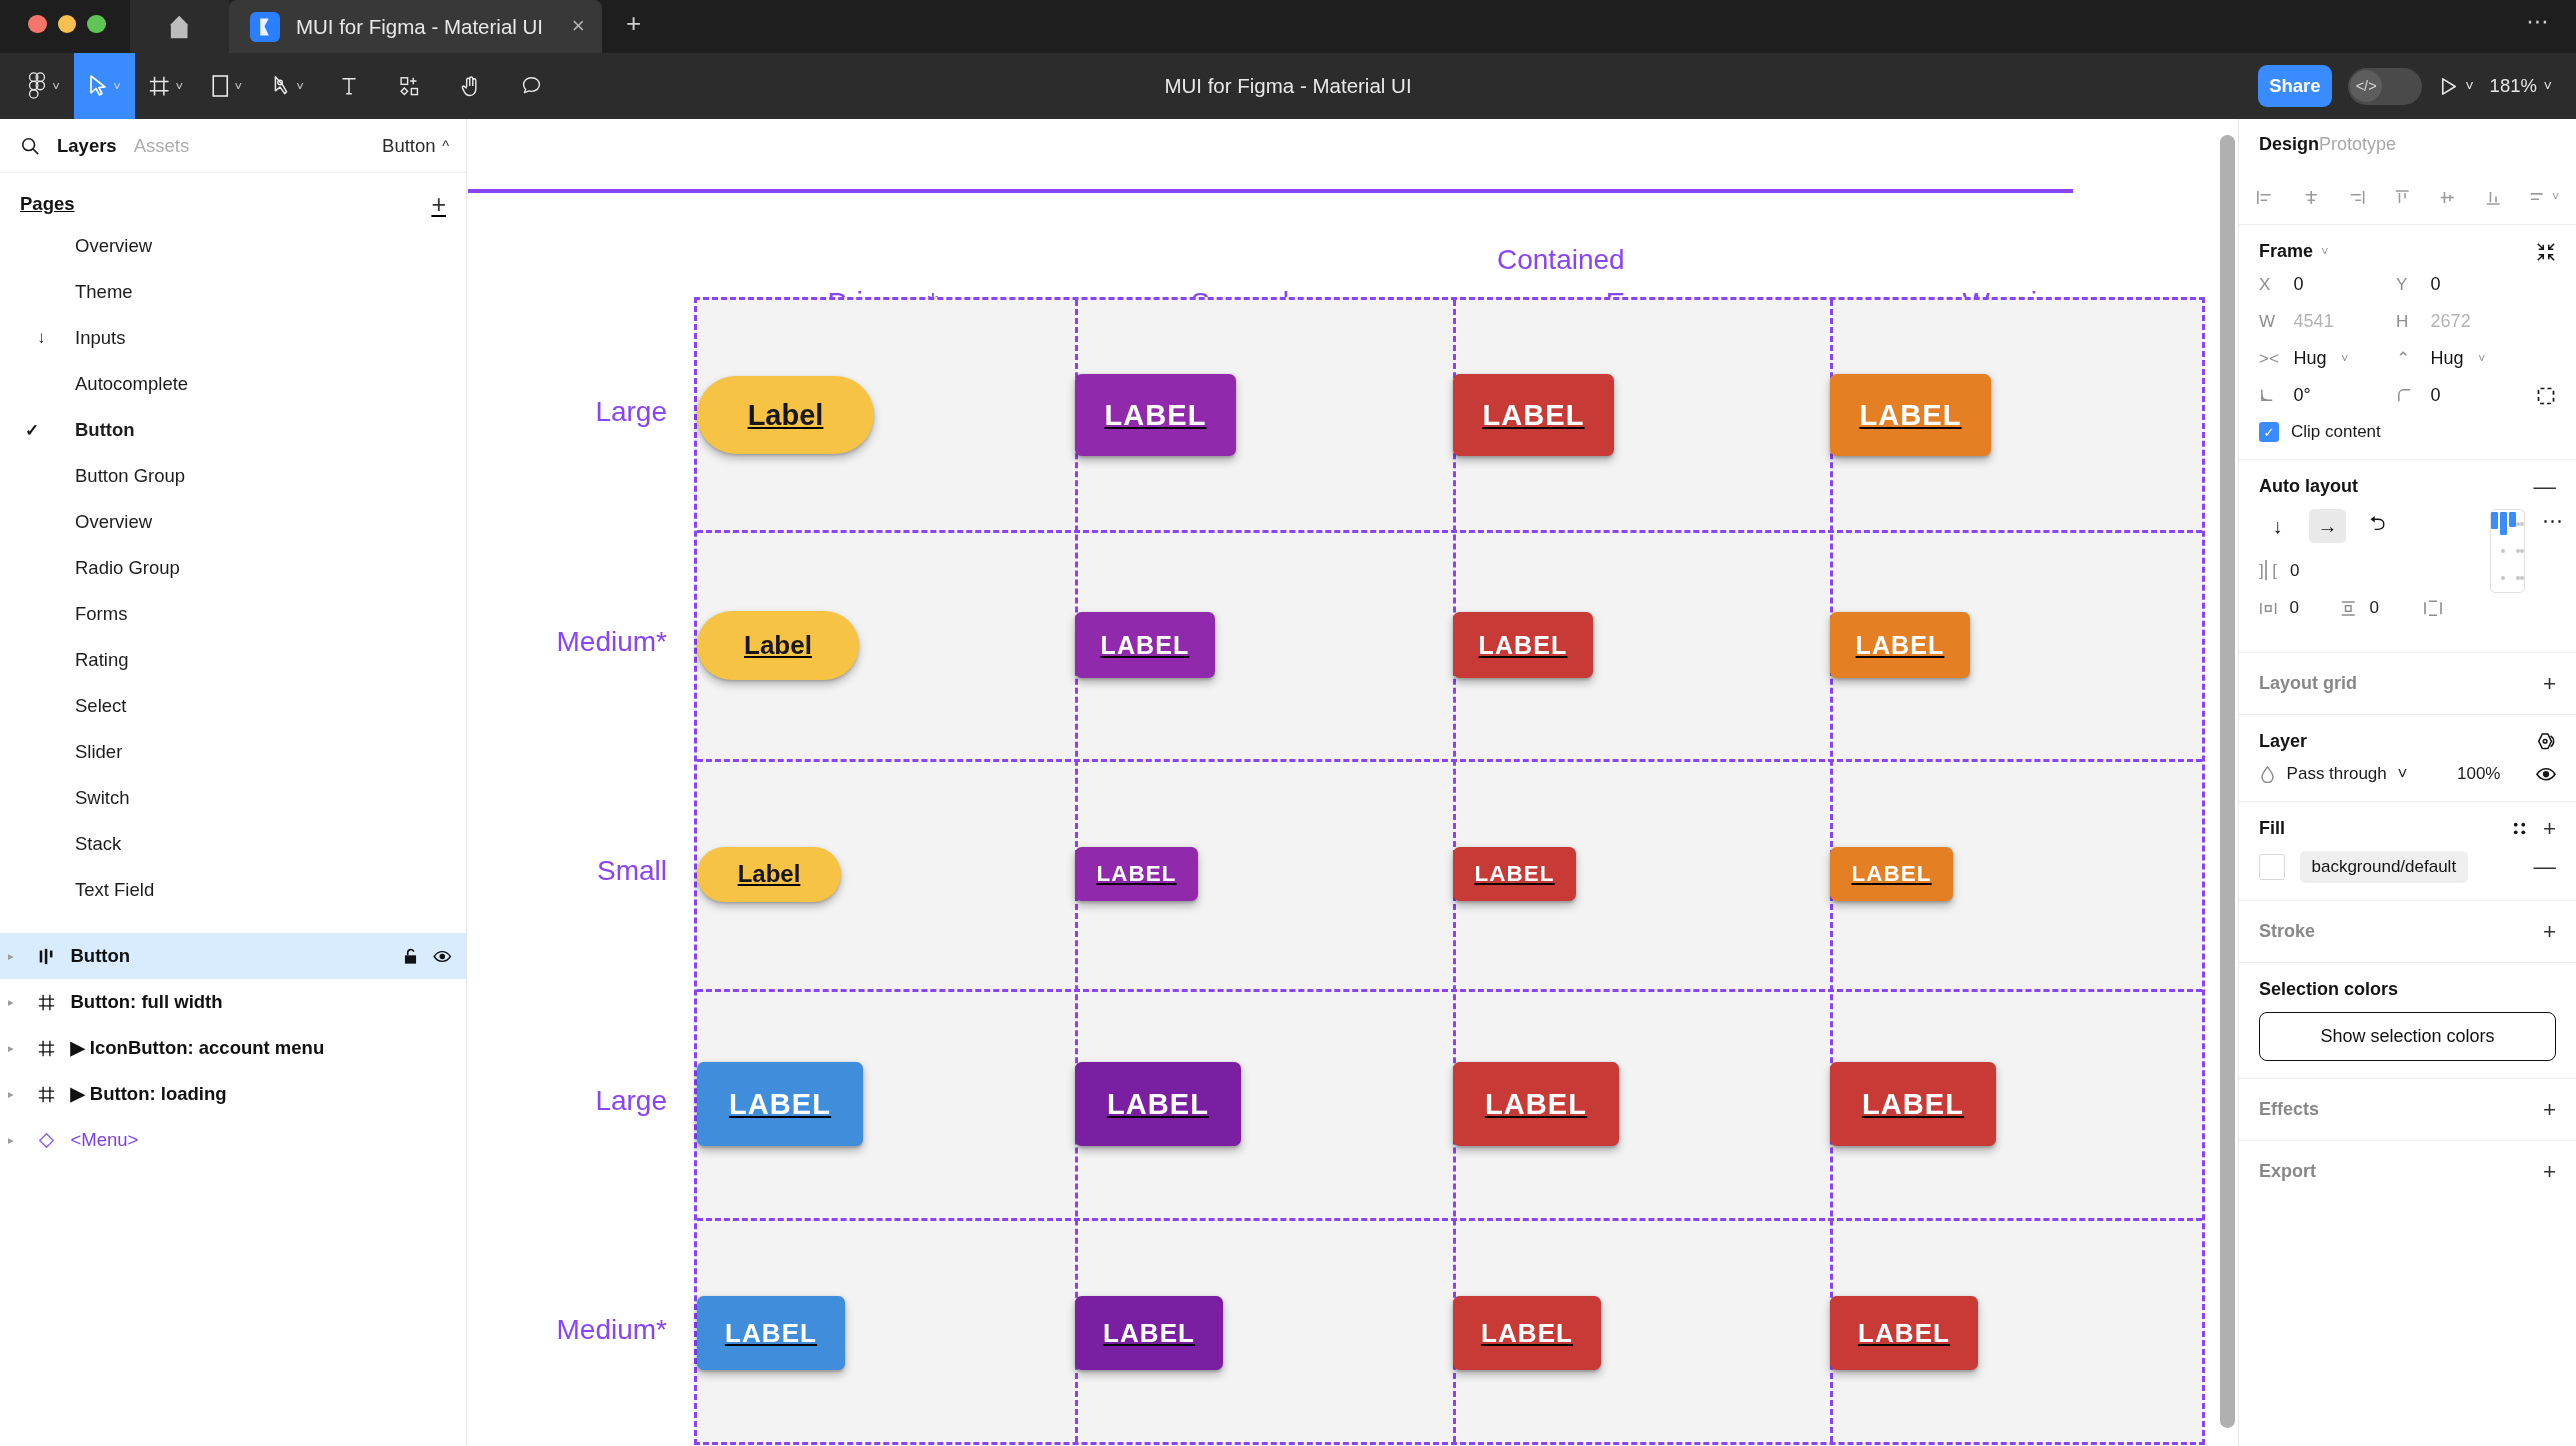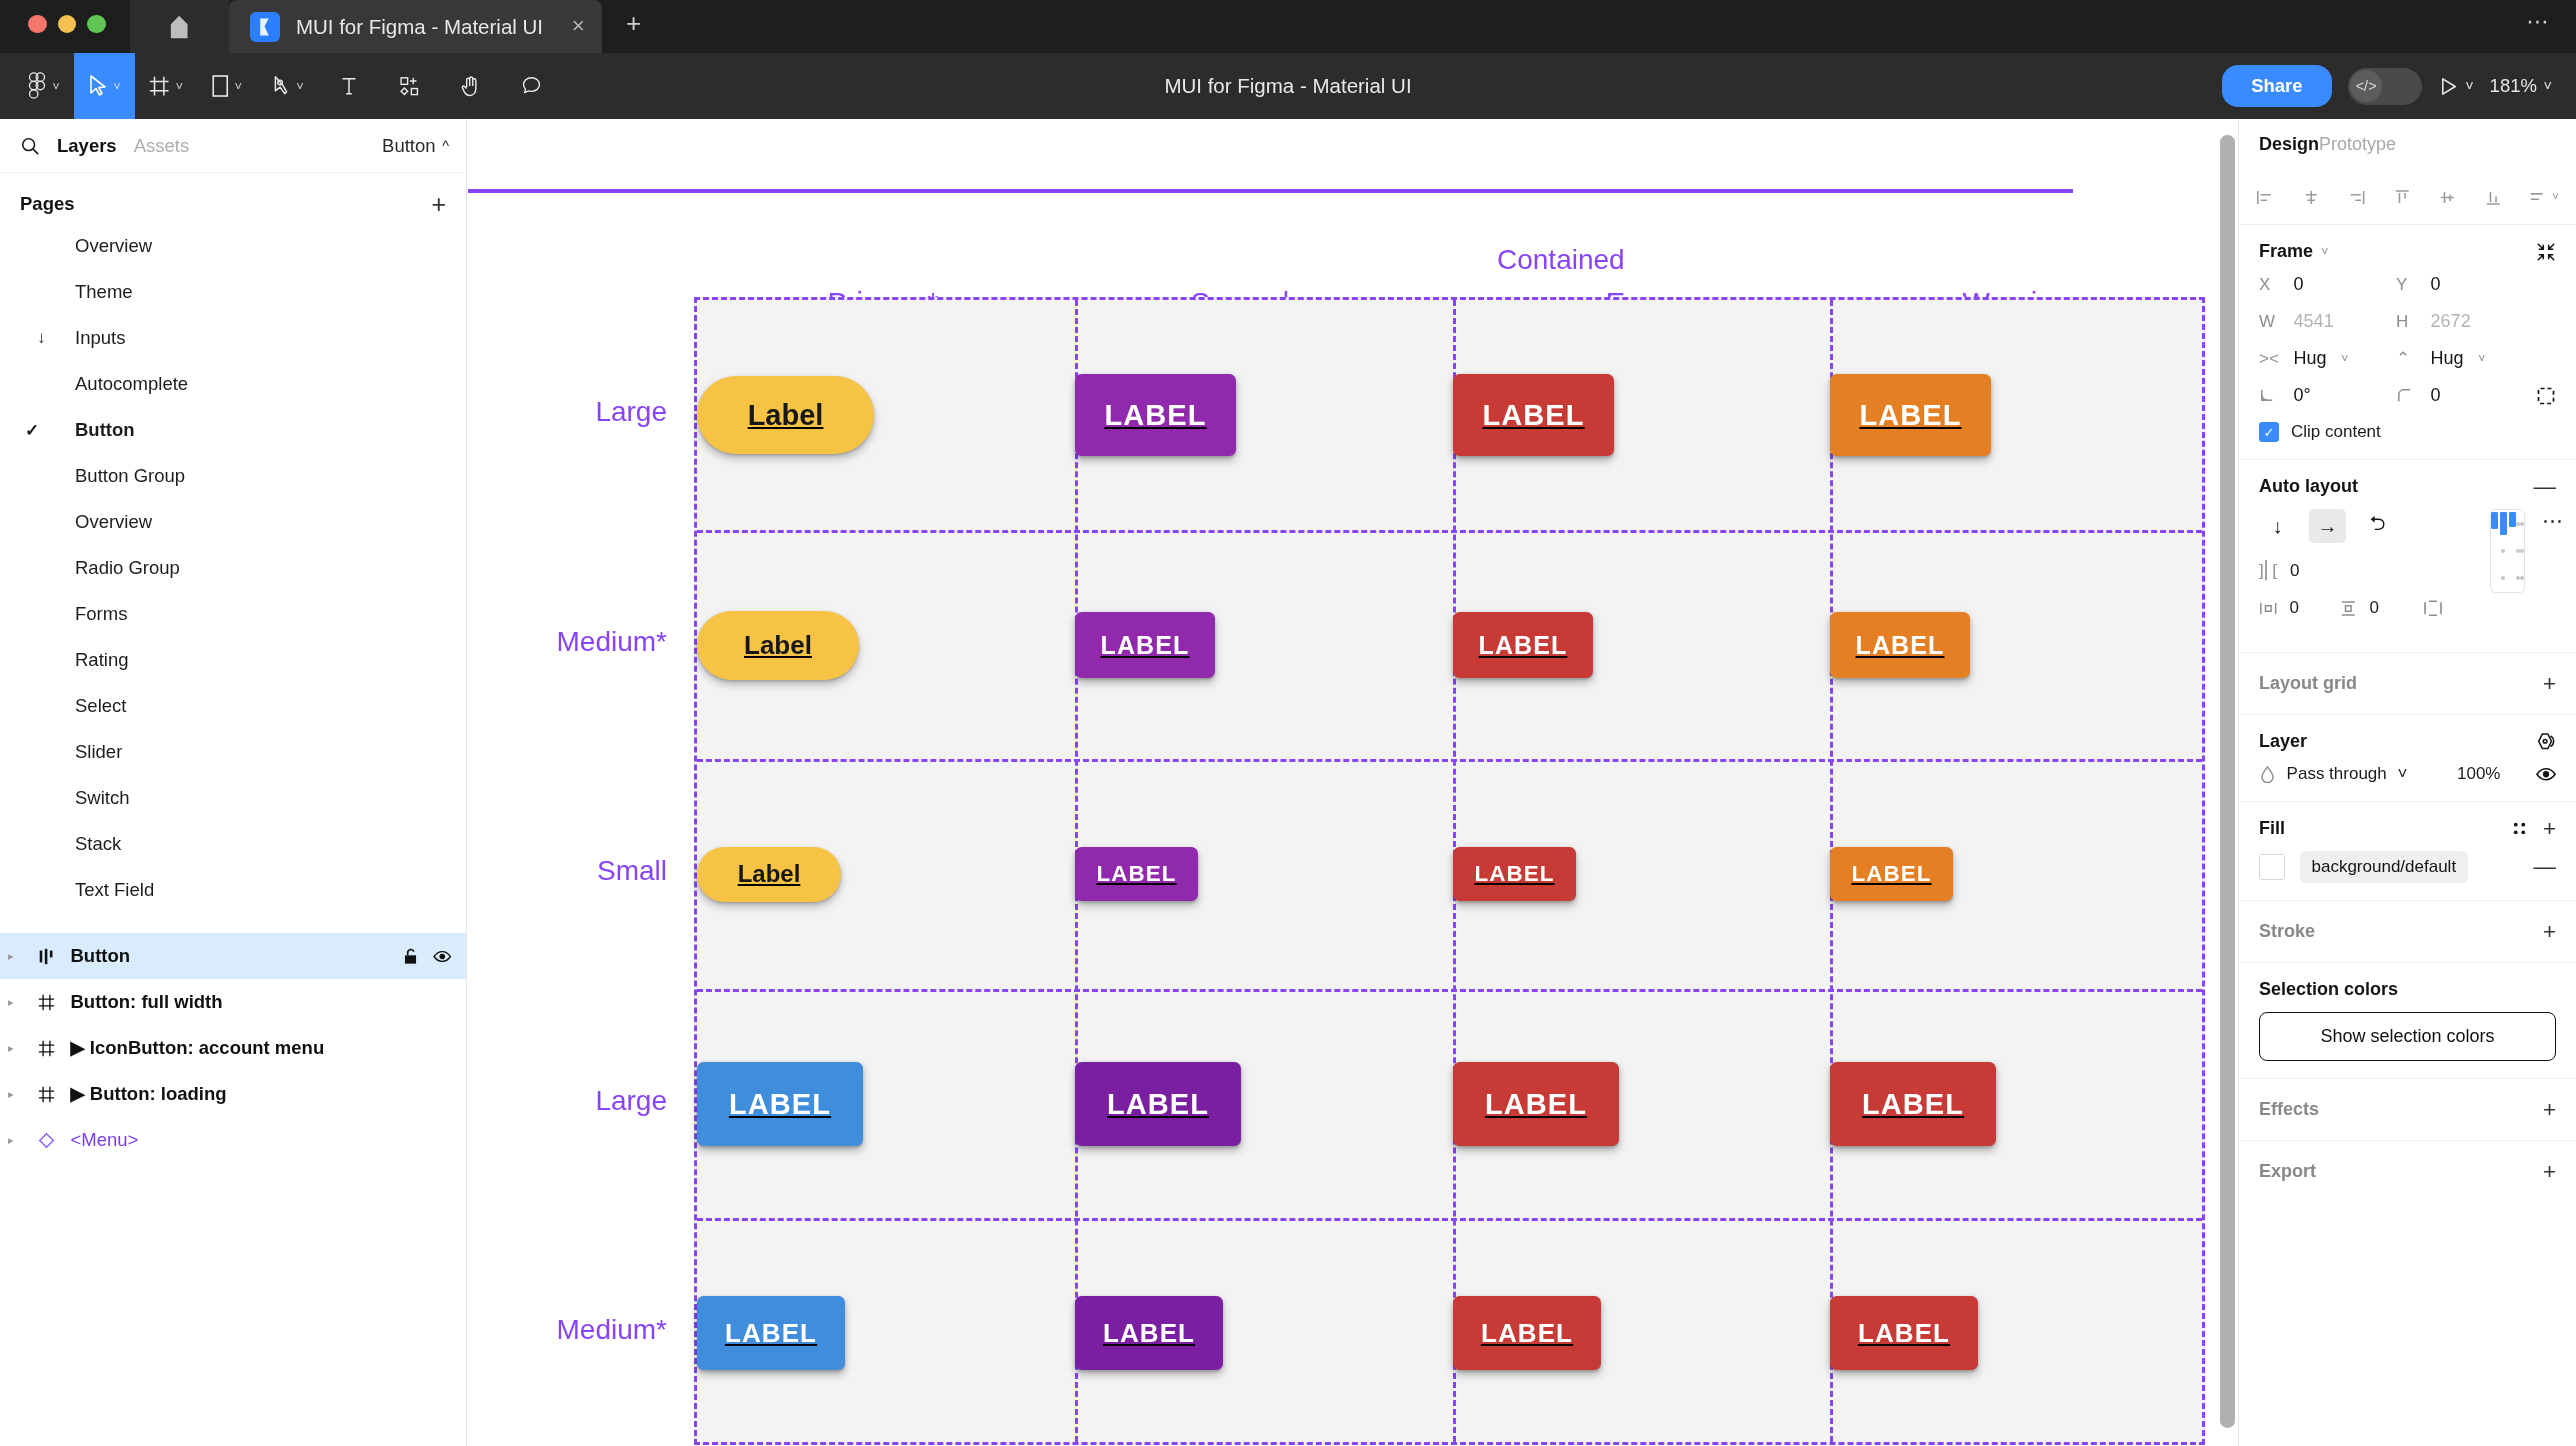--- a/index.html
+++ b/index.html
@@ -48,21 +48,21 @@
   }
   .tool.active { background:#3a8bff; }
   .tool .car { font-size:13px; opacity:.82; margin-left:1.3px; }
   .doc-title {
     position:absolute; left:0; right:0; text-align:center;
     color:#e9e9e9; font-size:20.5px; pointer-events:none;
   }
   .tb-right { margin-left:auto; display:flex; align-items:center; gap:16px; padding-right:24px; }
   .share-btn {
     background:#3a8bff; color:#fff; font-size:18.5px; font-weight:700;
-    padding:10px 29px; border-radius:16px; cursor:pointer;
+    padding:10px 11px; border-radius:9px; cursor:pointer;
   }
   .code-toggle {
     width:74px; height:37px; background:#4a4a4a; border-radius:18.5px;
     display:flex; align-items:center; padding:2.6px; cursor:pointer;
   }
   .code-knob {
     width:32px; height:32px; border-radius:50%; background:#5d5d5d;
     display:flex; align-items:center; justify-content:center;
     color:#d8d8d8; font-size:14.5px;
   }
@@ -77,21 +77,21 @@
   .lp-head {
     height:54px; display:flex; align-items:center; padding:0 17px 0 20px;
     border-bottom:1.3px solid #eeeeee; gap:17px;
   }
   .lp-tab { font-size:18.5px; color:#adadad; cursor:pointer; }
   .lp-tab.active { color:#131313; font-weight:700; }
   .lp-page-sel {
     margin-left:auto; font-size:18.5px; color:#2b2b2b; display:flex; align-items:center; gap:6.6px; cursor:pointer;
   }
   .pages-head {
-    display:flex; align-items:center; padding:18.5px 20px 6.6px 20px;
+    display:flex; align-items:center; padding:18.5px 20px 6.6px 20px;text-decoration:underline;
   }
   .pages-title { font-size:18.5px; font-weight:700; color:#131313; }
   .pages-add { margin-left:auto; font-size:25px; color:#333; line-height:1; cursor:pointer; }
   .page-row {
     height:46px; display:flex; align-items:center; padding-left:75px;
     font-size:18.5px; color:#1d1d1d; cursor:pointer; position:relative;
   }
   .page-row .chk { position:absolute; left:25px; font-size:17px; color:#161616; }
   .page-row .dl { position:absolute; left:37px; font-size:17px; color:#1d1d1d; }
   .page-row.bold { font-weight:700; }

